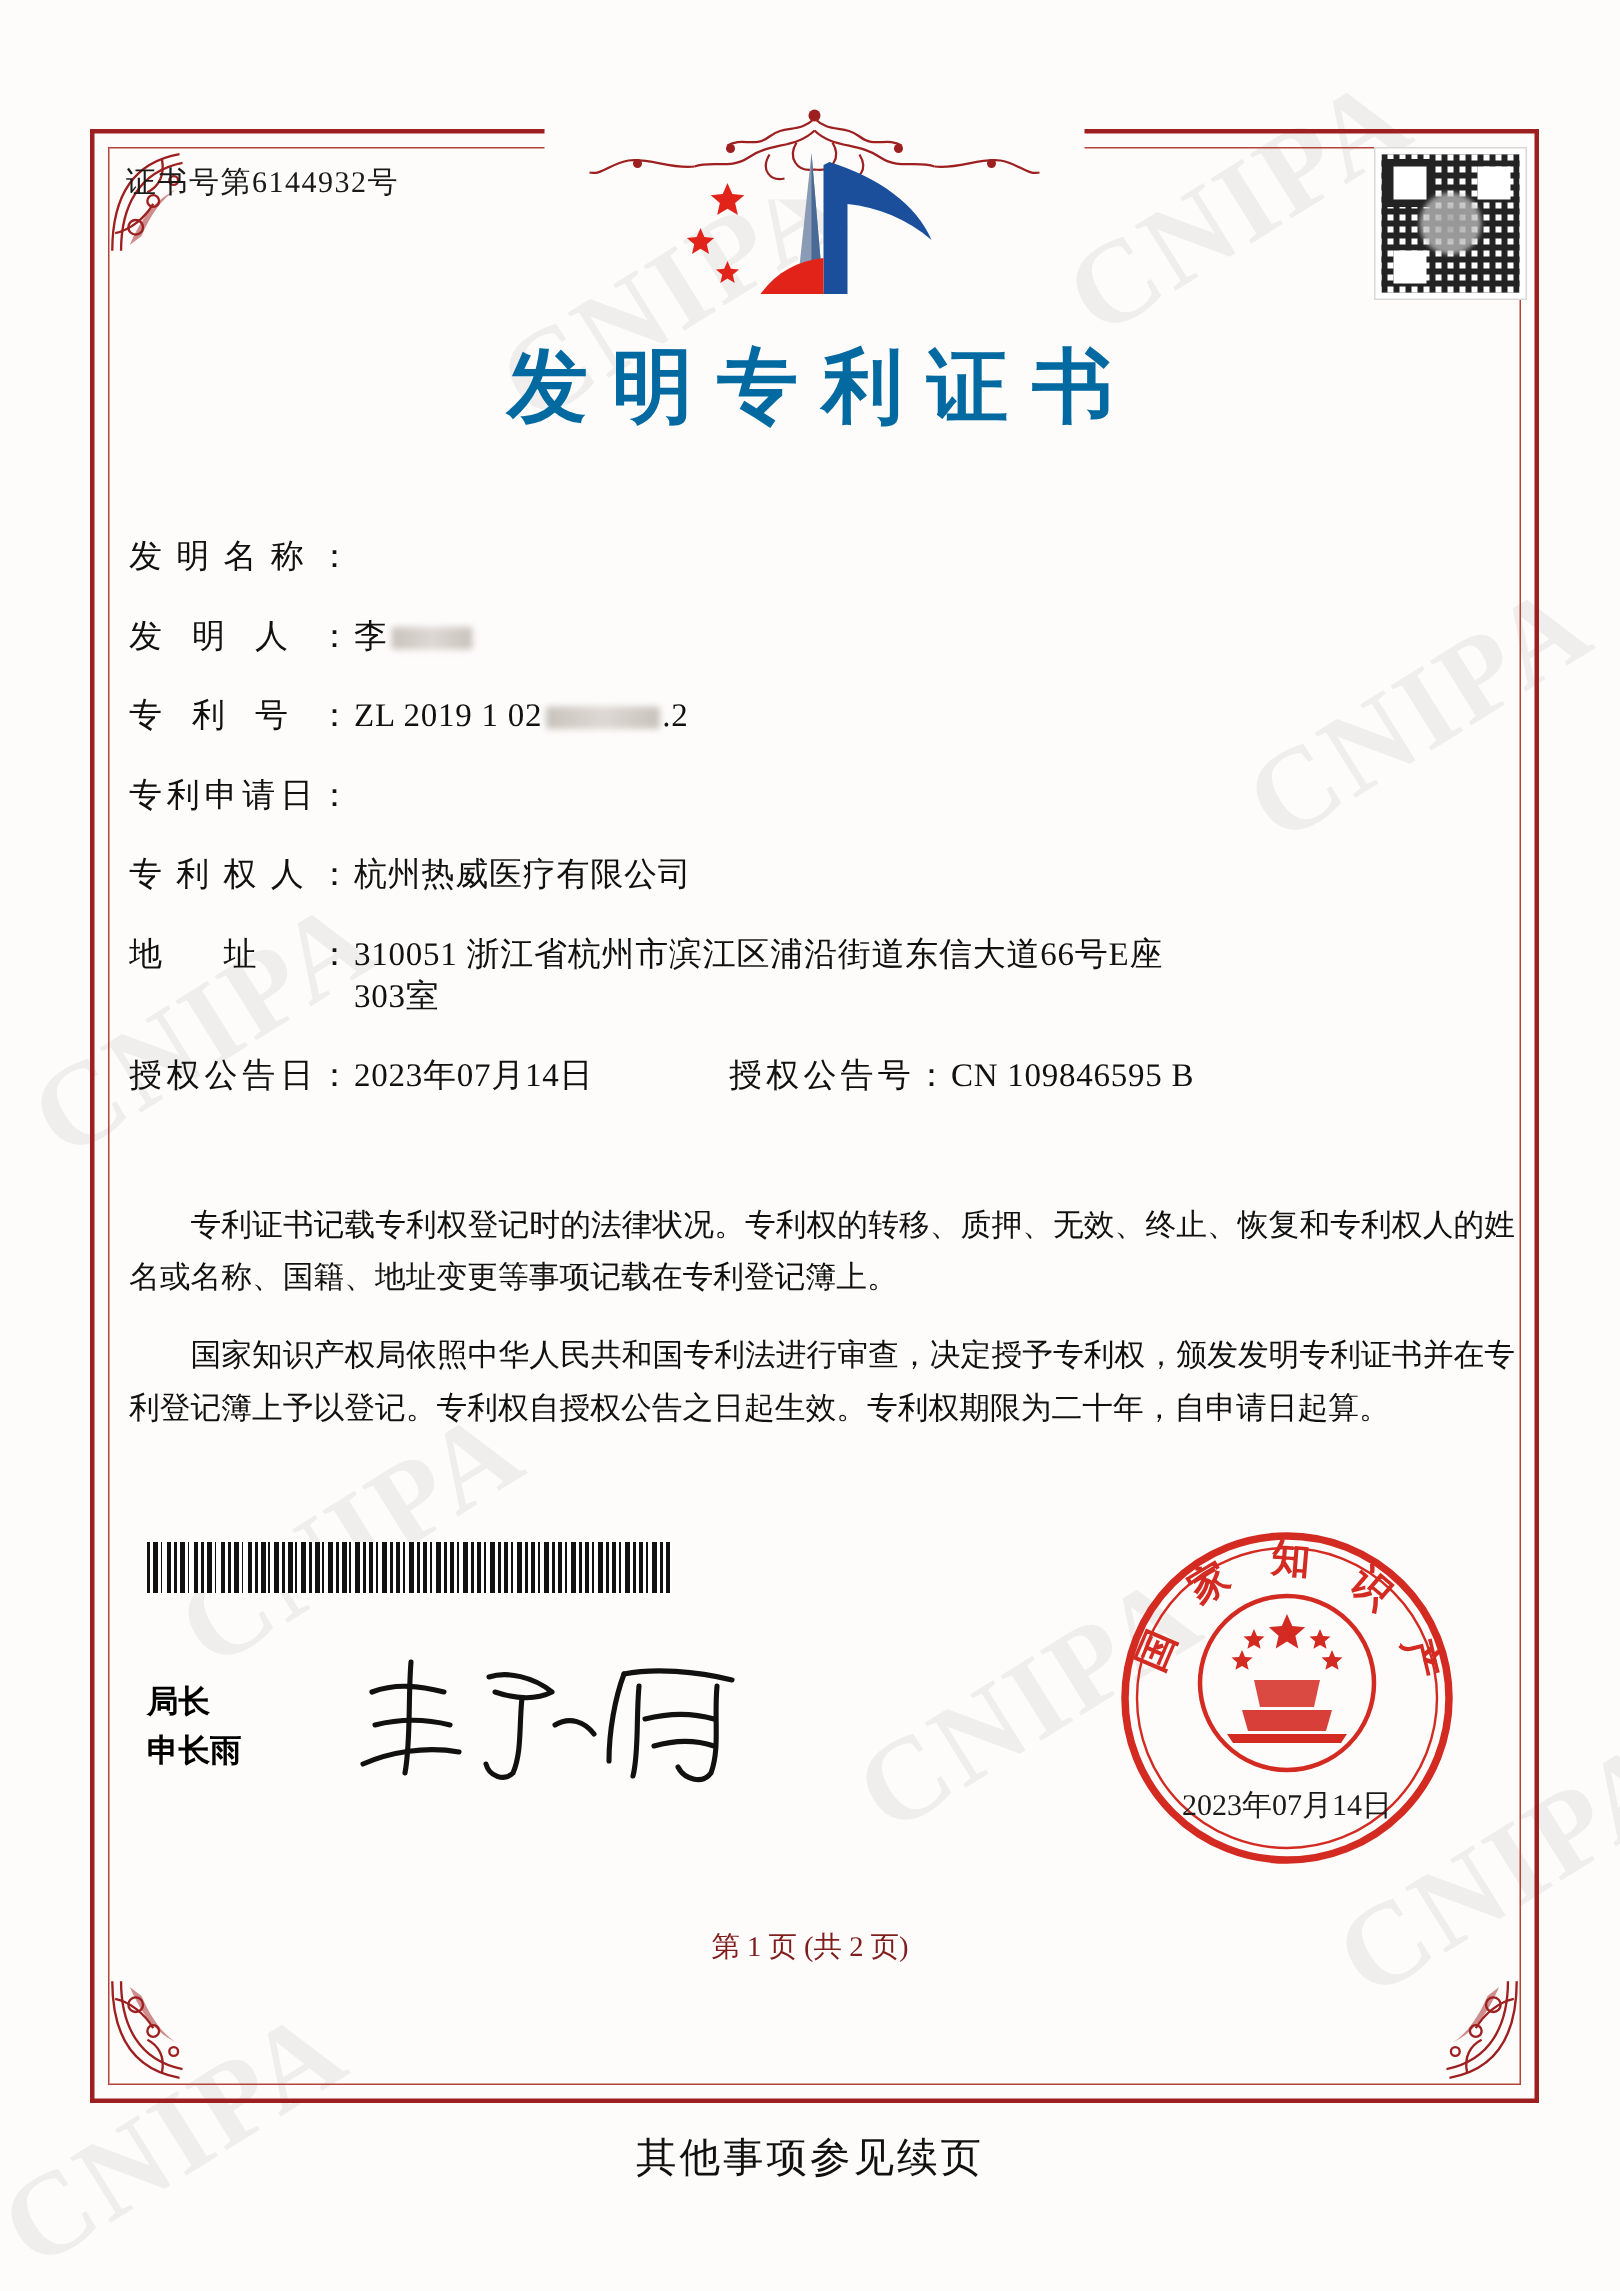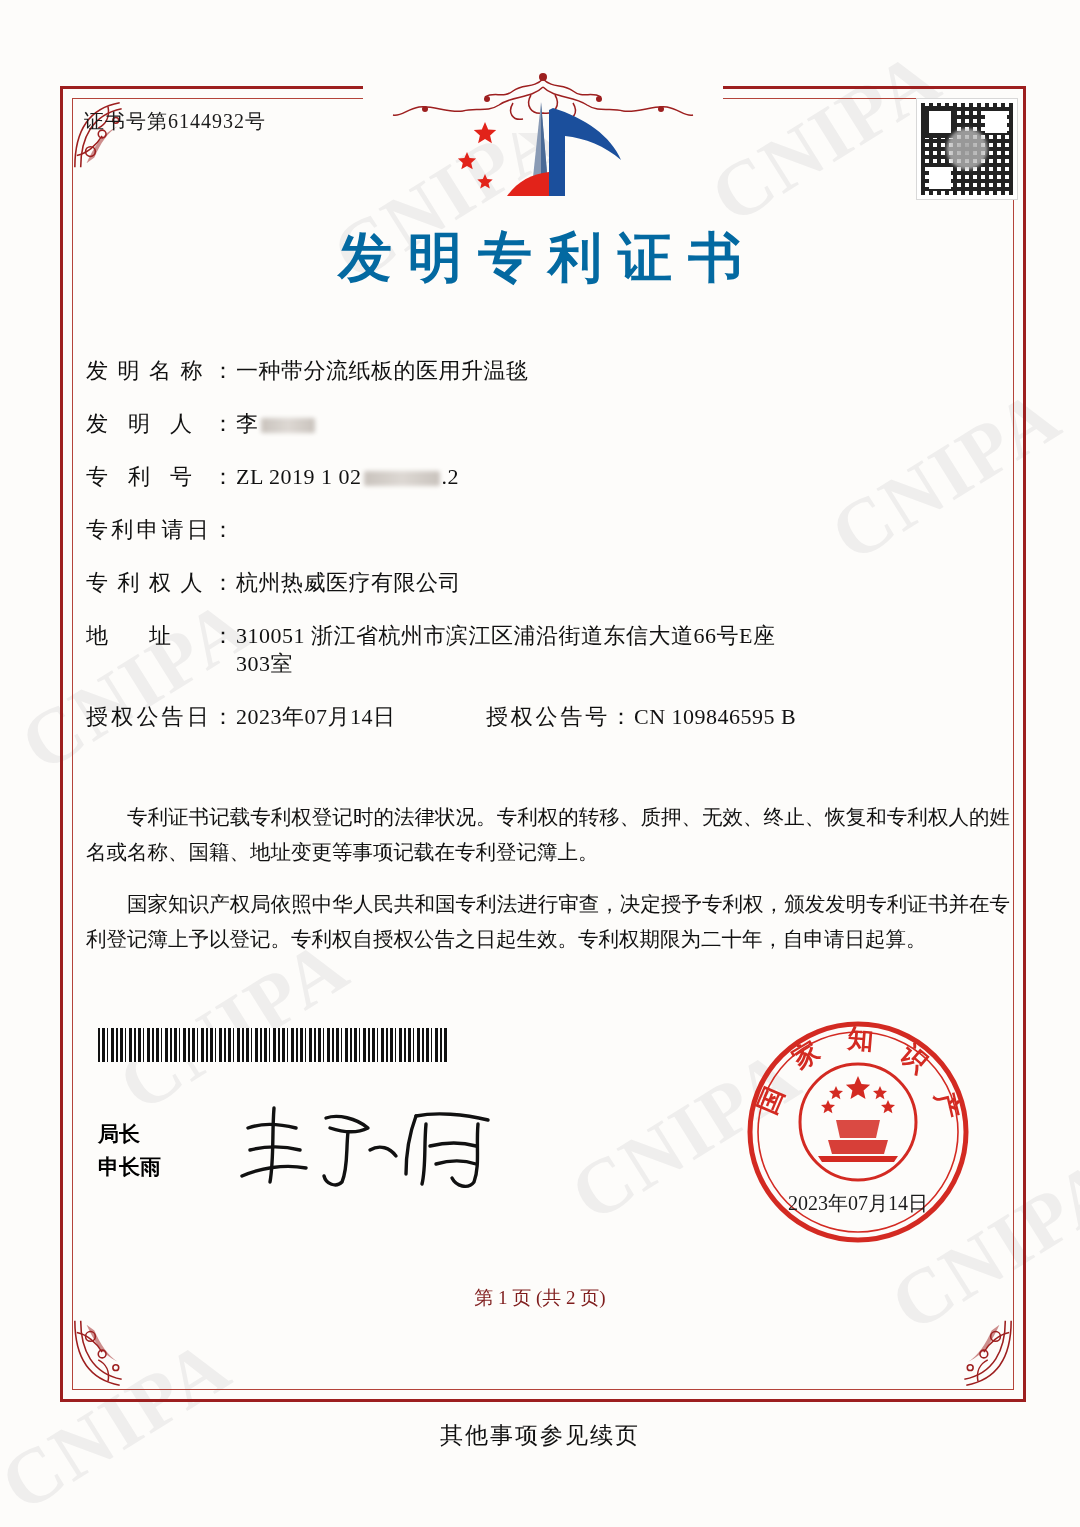--- a/index.html
+++ b/index.html
@@ -279,21 +279,21 @@
     text-align: center;
     font-size: 19px;
     color: #7f1d1d;
   }
 
   .footer-note {
     position: absolute;
     left: 0; right: 0;
     top: 1420px;
     text-align: center;
-    font-size: 23px;
+    font-size: 27px;
     letter-spacing: 2px;
     color: #111;
     z-index: 4;
   }
 </style>
 </head>
 <body>
 
 <div class="watermark-layer">
   <div class="wm" style="left:322px; top:150px; font-size:78px;">CNIPA</div>
@@ -409,21 +409,20 @@
   <div class="fields">
 
     <div class="field-row">
       <div class="field-label spread">
         <span>发</span>
           <span>明</span>
           <span>名</span>
           <span>称</span>
           <span class="field-colon">：</span>
       </div>
-      <div class="field-value">一种带分流纸板的医用升温毯</div>
     </div>
 
     <div class="field-row">
       <div class="field-label spread">
         <span>发</span>
           <span>明</span>
           <span>人</span>
           <span class="field-colon">：</span>
       </div>
       <div class="field-value">

